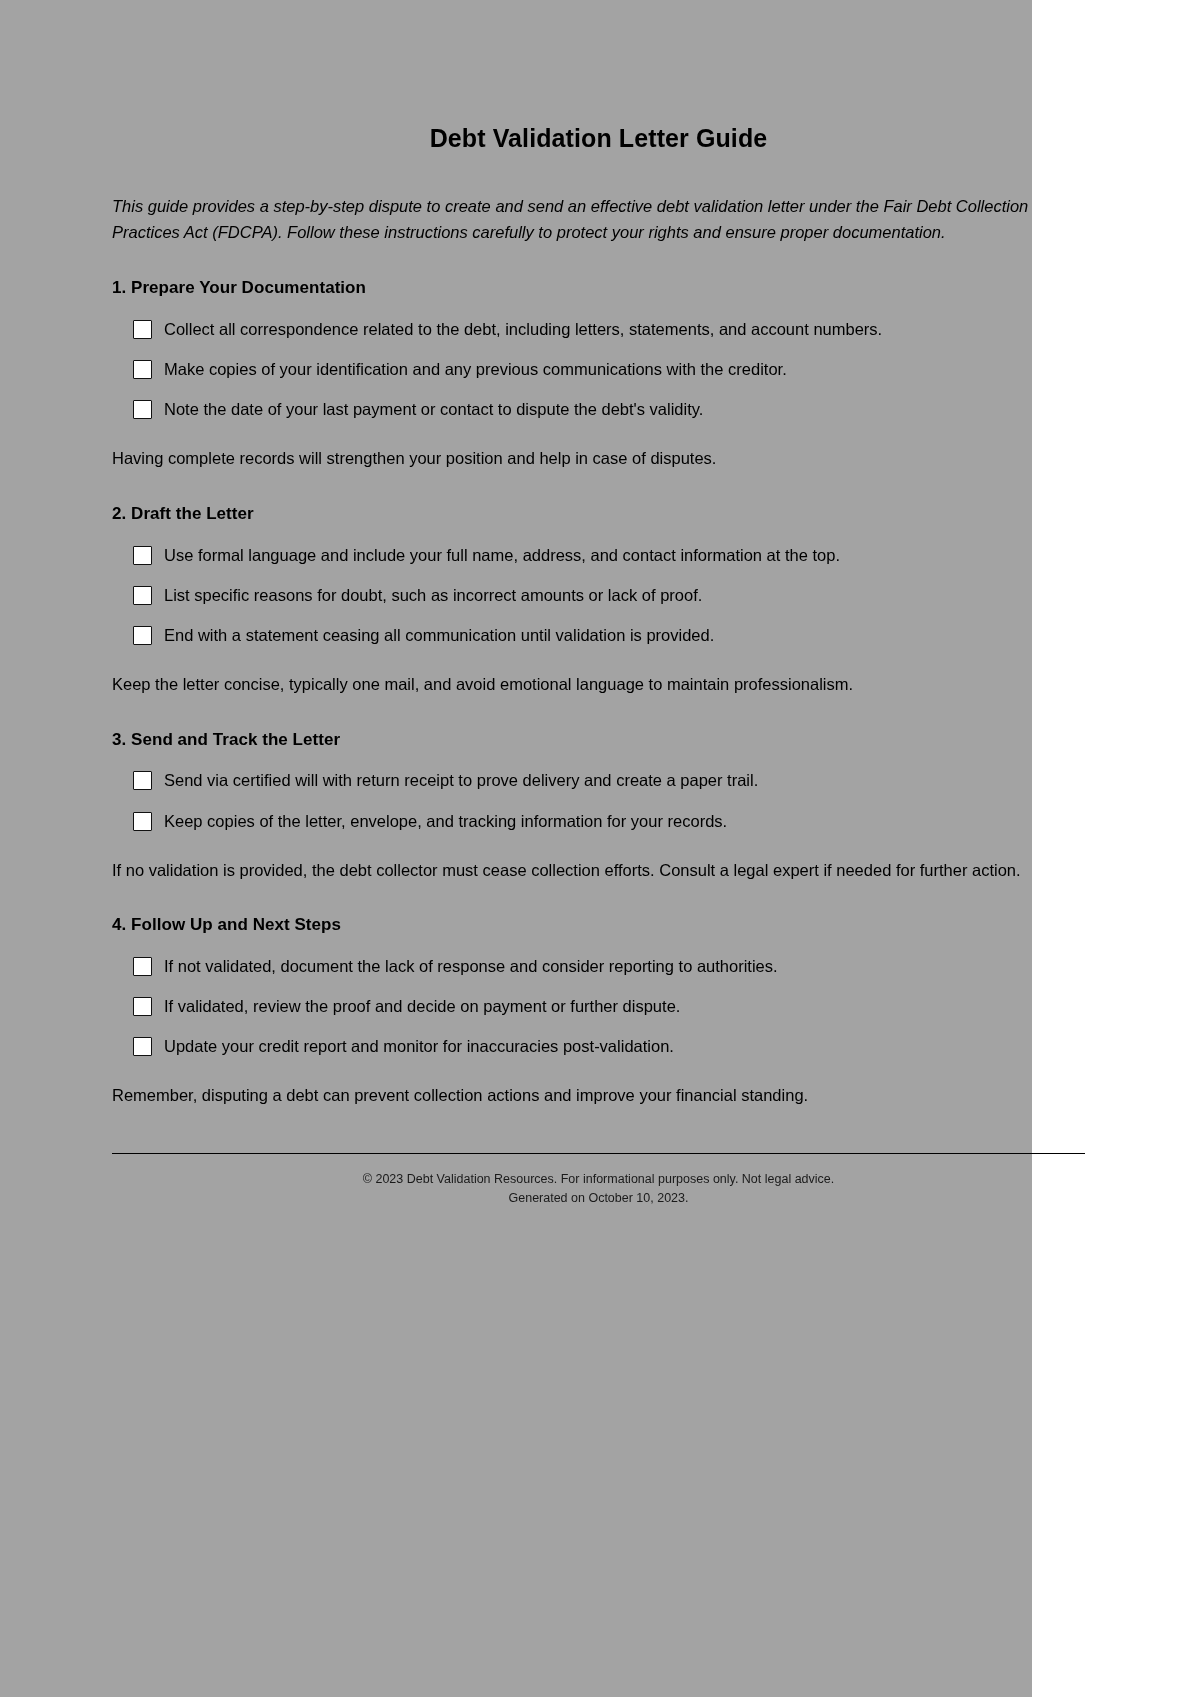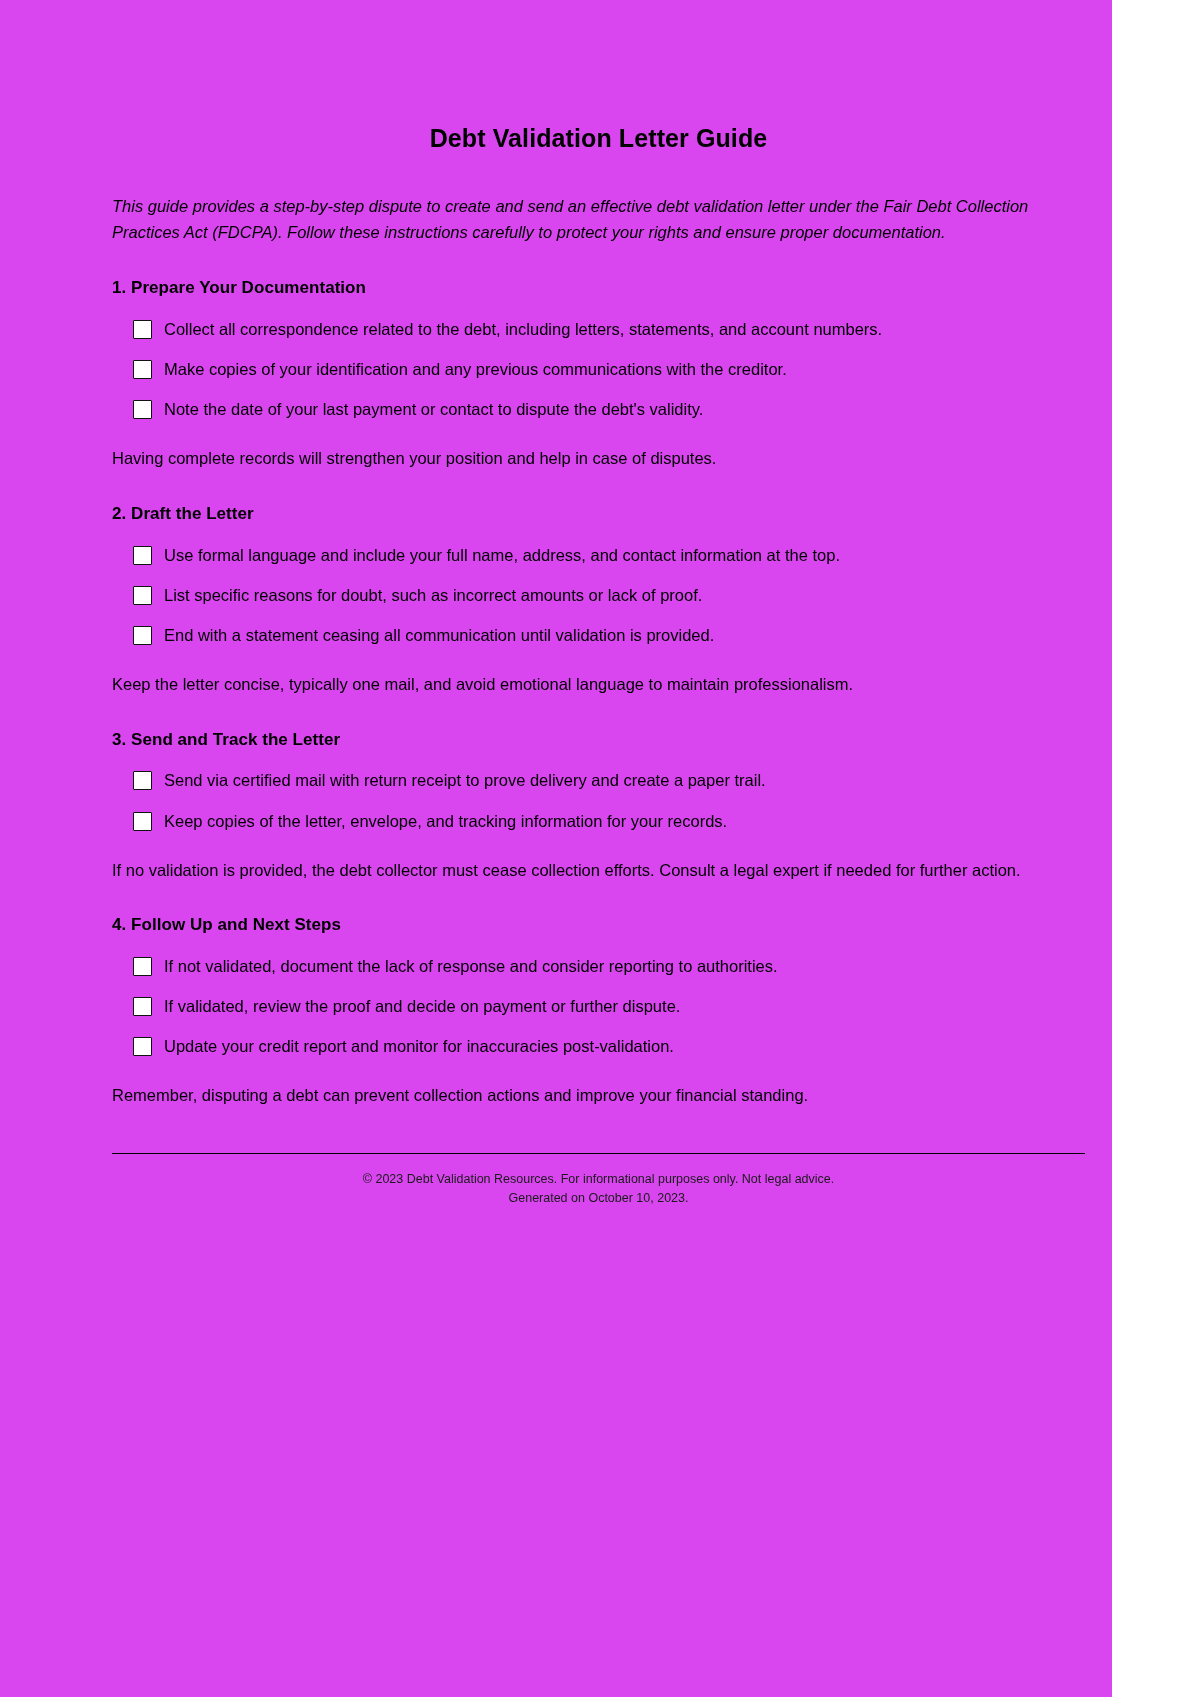--- a/index.html
+++ b/index.html
@@ -10,23 +10,23 @@
   }
   body {
     width: 1200px;
     height: 1697px;
     font-family: "Liberation Sans", sans-serif;
     color: #000000;
     -webkit-font-smoothing: antialiased;
   }
   .page {
     box-sizing: border-box;
-    width: 1112px;
+    width: 1032px;
     min-height: 1697px;
-    background: #d946ef;
+    background: #a3a3a3;
     padding: 112px 115px 0 112px;
   }
   .doc {
     width: 973px;
   }
   .doc-title {
     font-size: 25px;
     font-weight: bold;
     text-align: center;
     letter-spacing: 0.1px;
@@ -147,21 +147,21 @@
         </li>
       </ul>
       <p class="section-note">Keep the letter concise, typically one mail, and avoid emotional language to maintain professionalism.</p>
     </div>
 
     <div class="section">
       <h2 class="section-heading">3. Send and Track the Letter</h2>
       <ul class="checklist">
         <li class="check-item">
           <span class="checkbox"></span>
-          <span class="check-label">Send via certified mail with return receipt to prove delivery and create a paper trail.</span>
+          <span class="check-label">Send via certified will with return receipt to prove delivery and create a paper trail.</span>
         </li>
         <li class="check-item">
           <span class="checkbox"></span>
           <span class="check-label">Keep copies of the letter, envelope, and tracking information for your records.</span>
         </li>
       </ul>
       <p class="section-note">If no validation is provided, the debt collector must cease collection efforts. Consult a legal expert if needed for further action.</p>
     </div>
 
     <div class="section">

